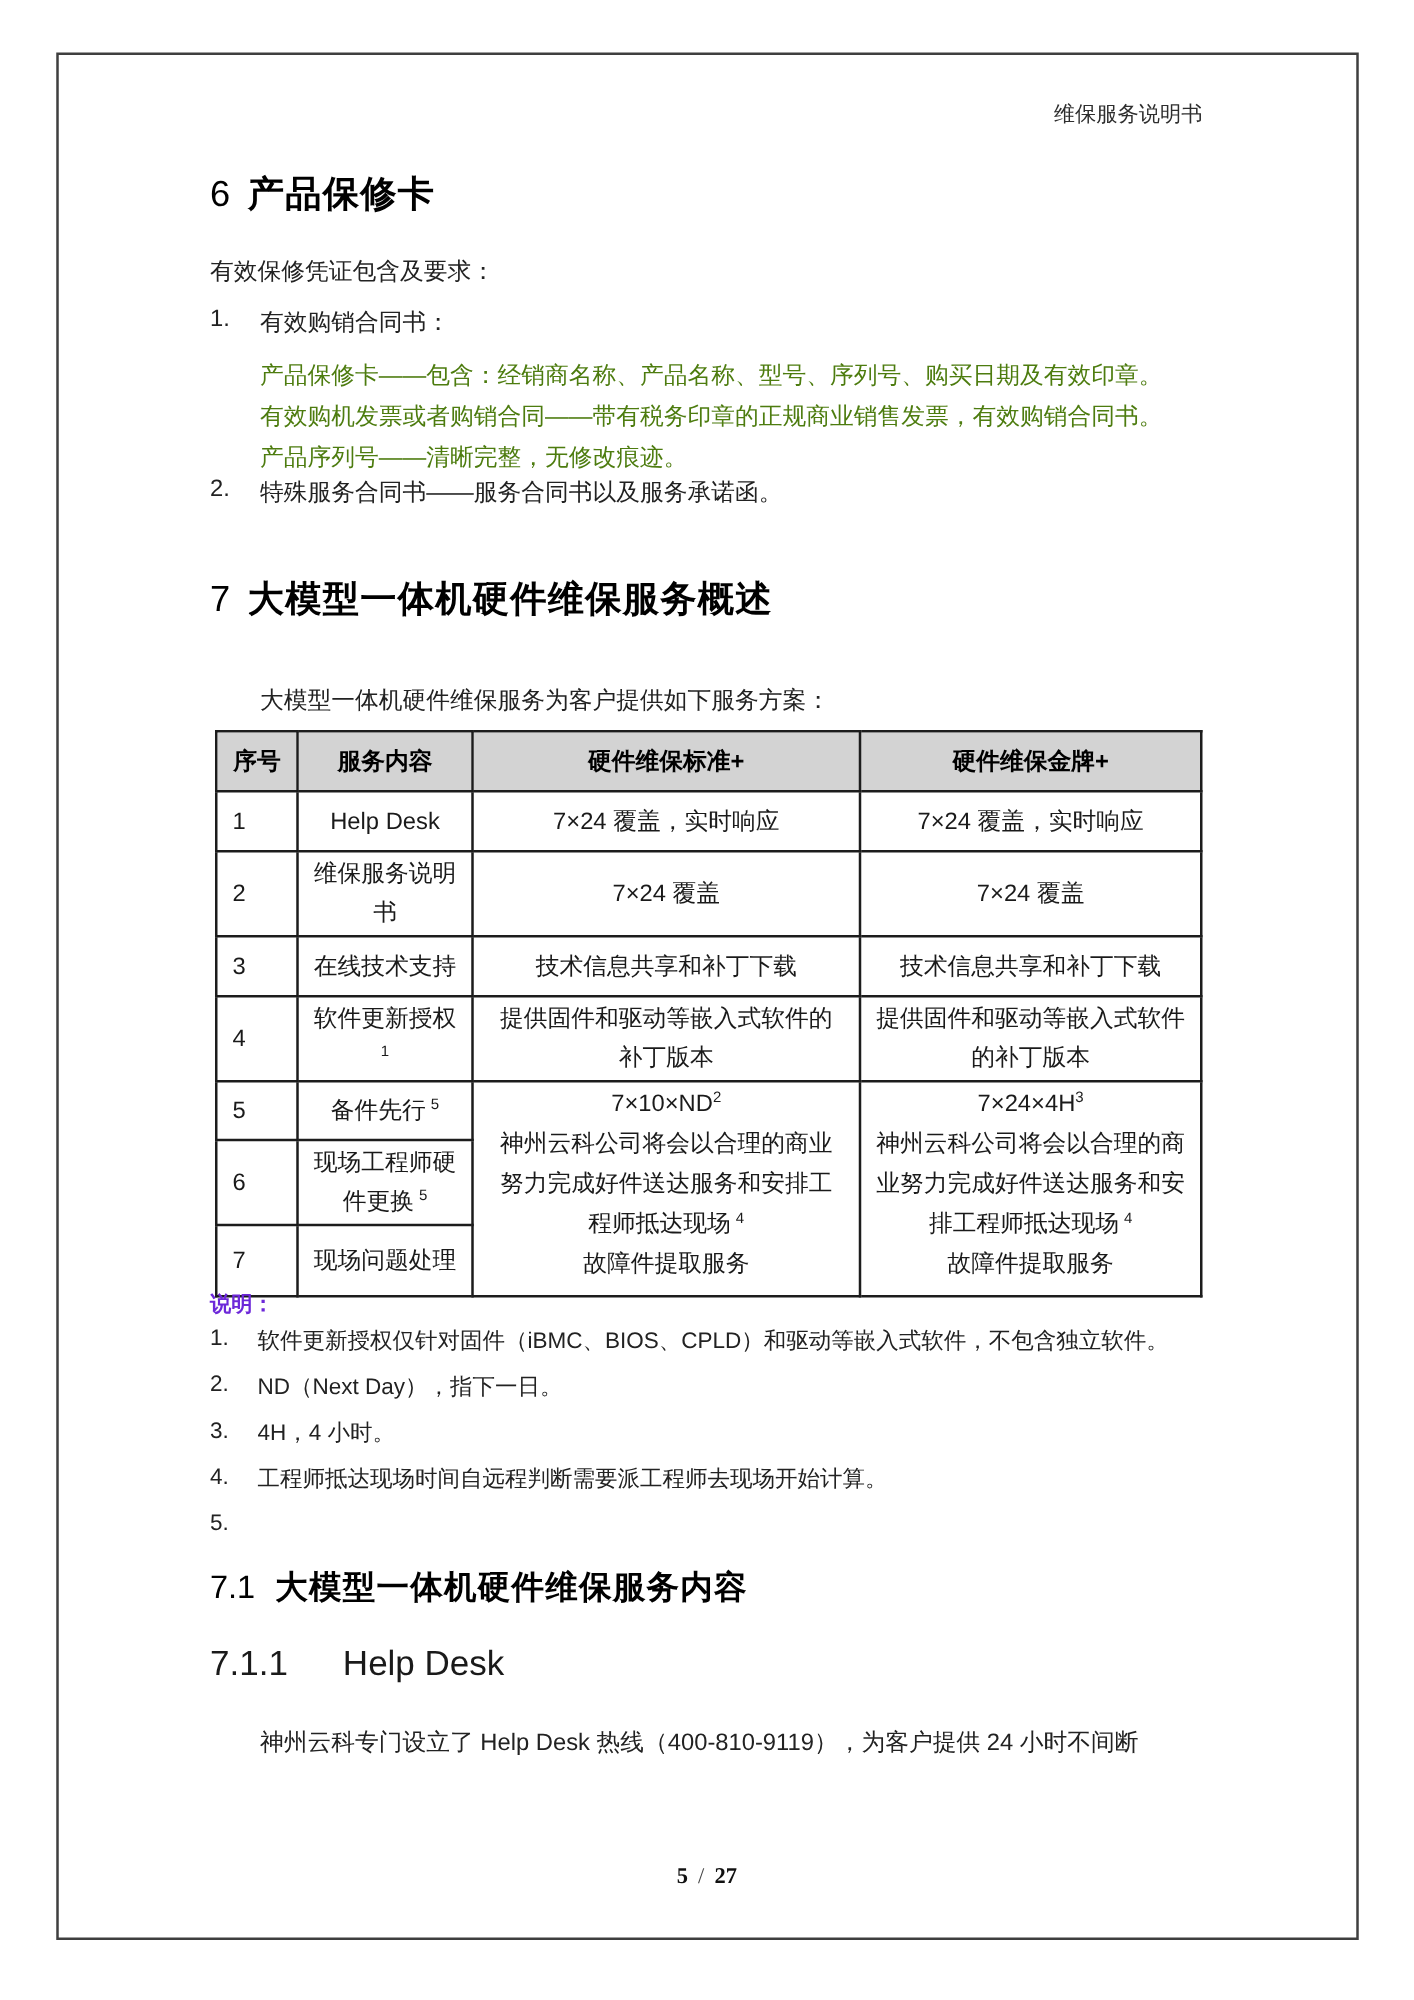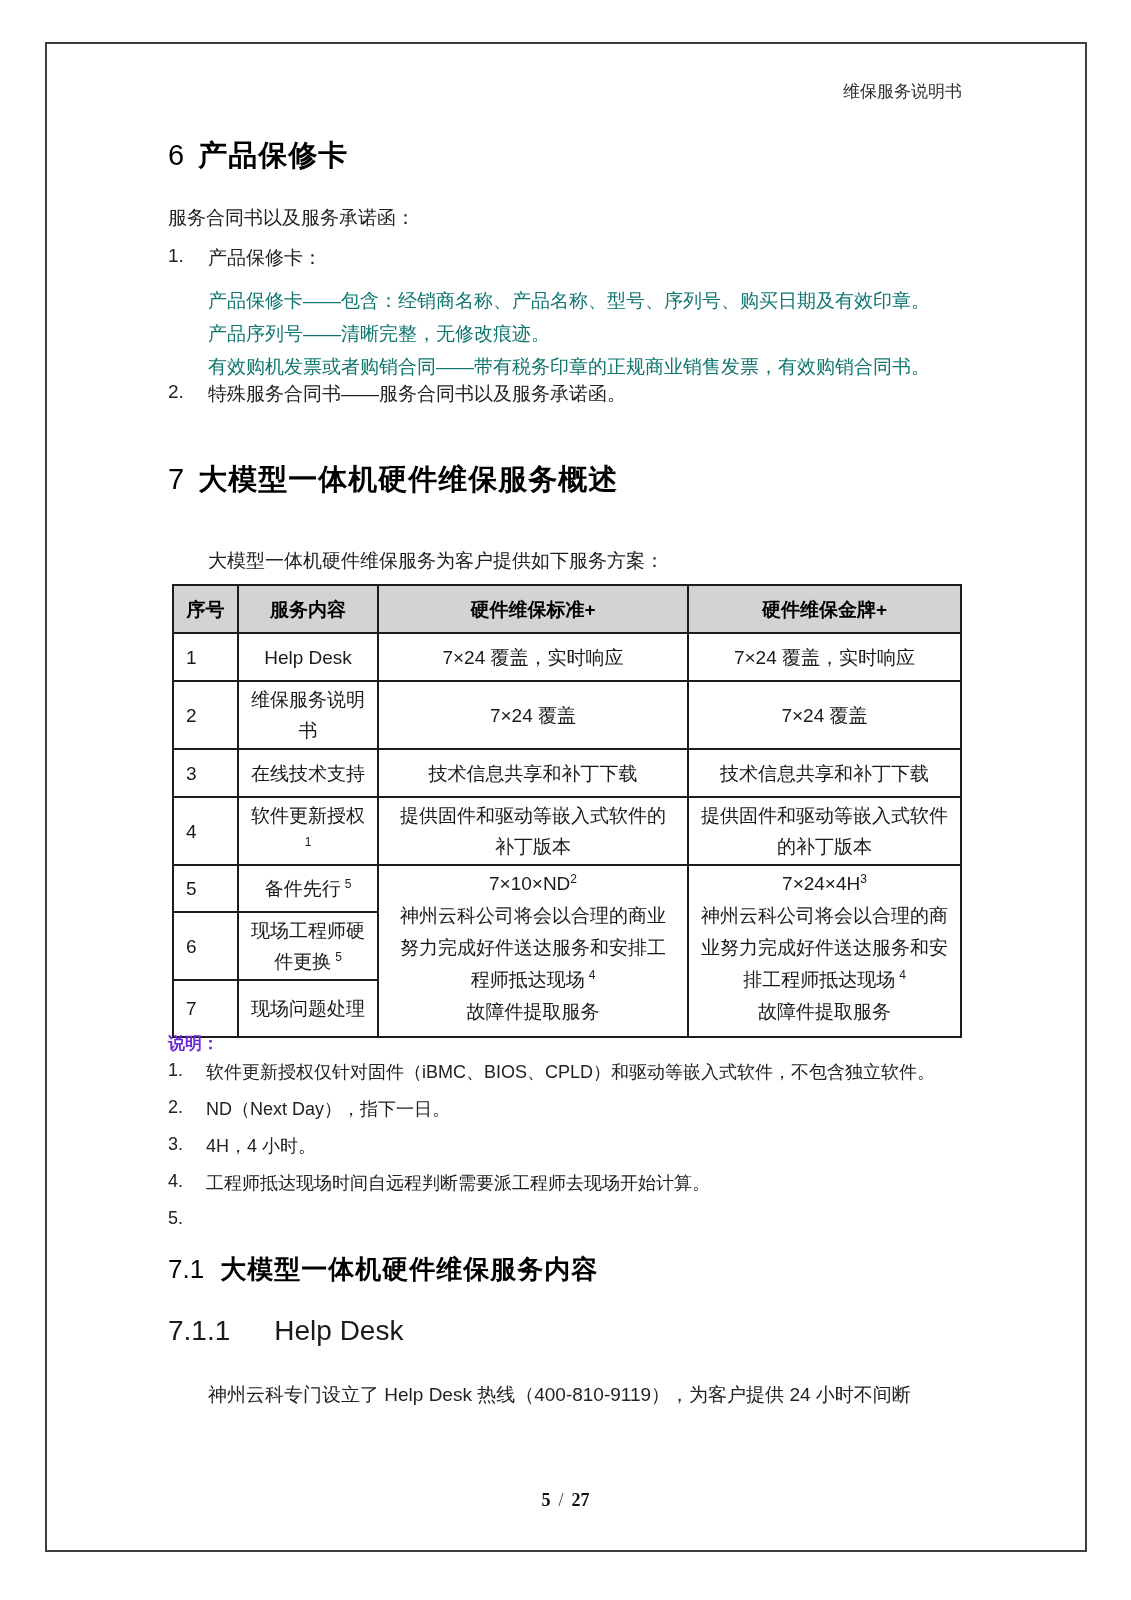--- a/index.html
+++ b/index.html
@@ -22,21 +22,21 @@
   .h1 .sec-num { font-weight:400; margin-right:14px; }
   .h1 .sec-title { font-weight:700; letter-spacing:1px; }
   .h2 { position:absolute; left:168px; font-size:26px; color:#000; white-space:nowrap; }
   .h2 .sec-num { font-weight:400; margin-right:16px; }
   .h2 .sec-title { font-weight:700; letter-spacing:1px; }
   .h3 { position:absolute; left:168px; font-size:28px; color:#1a1a1a; white-space:nowrap; }
   .h3 .sec-num { margin-right:44px; }
   .para { position:absolute; font-size:19px; line-height:30px; color:#222; }
   .list-item { position:absolute; left:168px; width:794px; display:flex; font-size:19px; color:#222; }
   .list-item .num { width:40px; flex:0 0 40px; }
-  .detail-block { position:absolute; left:208px; width:756px; font-size:19px; line-height:33px; color:#0f766e; }
+  .detail-block { position:absolute; left:208px; width:756px; font-size:19px; line-height:33px; color:#4d7c0f; }
   .detail-block div { white-space:nowrap; }
 
   
   .svc-table {
     position:absolute; left:172px; top:584px; width:788px;
     border-collapse:collapse; table-layout:fixed;
     font-size:19px; color:#1a1a1a;
   }
   .svc-table td, .svc-table th {
     border:2px solid #1c1c1c; text-align:center; vertical-align:middle;
@@ -65,31 +65,31 @@
 <body>
 
 <div class="page-frame"></div>
 
 <div class="doc-header">维保服务说明书</div>
 
 <div class="h1" style="top:136px;">
   <span class="sec-num">6</span><span class="sec-title">产品保修卡</span>
 </div>
 
-<div class="para" style="left:168px; top:203px;">服务合同书以及服务承诺函：</div>
+<div class="para" style="left:168px; top:203px;">有效保修凭证包含及要求：</div>
 
 <div class="list-item" style="top:245px;">
   <span class="num">1.</span>
-  <span class="text">产品保修卡：</span>
+  <span class="text">有效购销合同书：</span>
 </div>
 
 <div class="detail-block" style="top:284px;">
   <div>产品保修卡——包含：经销商名称、产品名称、型号、序列号、购买日期及有效印章。</div>
+  <div>有效购机发票或者购销合同——带有税务印章的正规商业销售发票，有效购销合同书。</div>
   <div>产品序列号——清晰完整，无修改痕迹。</div>
-  <div>有效购机发票或者购销合同——带有税务印章的正规商业销售发票，有效购销合同书。</div>
 </div>
 
 <div class="list-item" style="top:381px;">
   <span class="num">2.</span>
   <span class="text">特殊服务合同书——服务合同书以及服务承诺函。</span>
 </div>
 
 <div class="h1" style="top:460px;">
   <span class="sec-num">7</span><span class="sec-title">大模型一体机硬件维保服务概述</span>
 </div>

